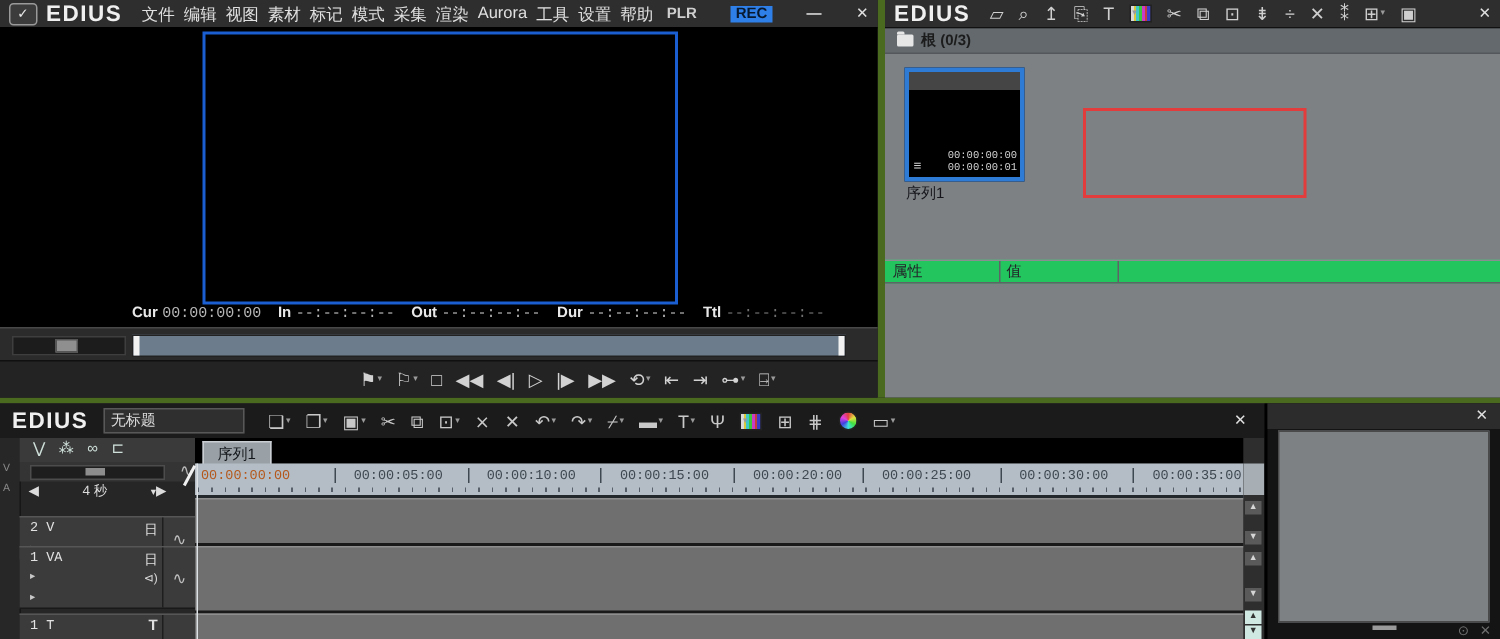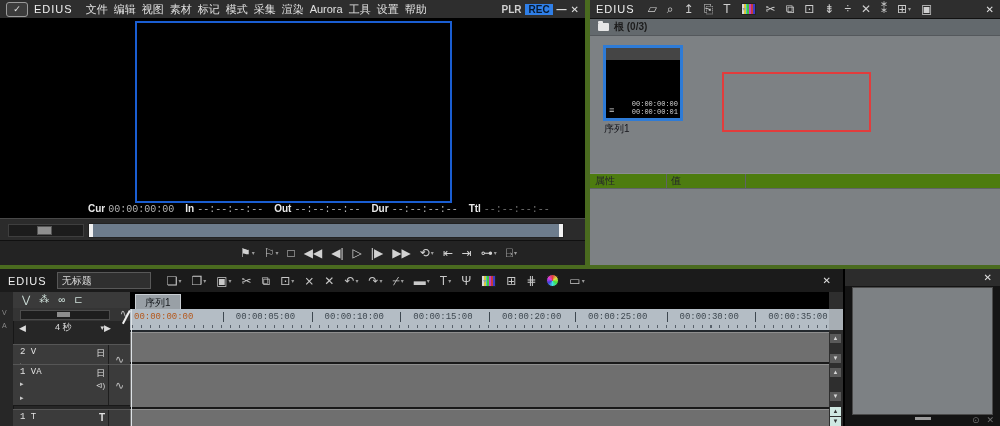--- a/index.html
+++ b/index.html
@@ -10,23 +10,23 @@
 
   
   .green-h{left:0;top:265px;width:1000px;height:4px;background:#4a6b1f}
   .green-v{left:585px;top:0;width:5px;height:265px;background:#4a6b1f}
 
   
   #player{left:0;top:0;width:585px;height:265px;background:#1e1e1e}
   .menubar{height:18px;background:#2e2e2e;display:flex;align-items:center;padding:0 6px;gap:6px;border-bottom:1px solid #111}
   .logo{width:20px;height:13px;border:1px solid #9a9a9a;border-radius:3px;background:#3c3c3c;color:#e8e8e8;
         font-size:9px;display:flex;align-items:center;justify-content:center}
-  .brand{font-size:11px;font-weight:normal;color:#f0f0f0;letter-spacing:1px;margin-right:4px}
+  .brand{font-size:15px;font-weight:bold;color:#f0f0f0;letter-spacing:1px;margin-right:4px}
   .menu-item{font-size:11px;color:#e0e0e0;margin:0 3px;cursor:default;white-space:nowrap}
-  .mbar-right{margin-left:auto;display:flex;align-items:center;gap:4px}
+  .mbar-right{margin-left:auto;display:flex;align-items:center;gap:23px}
   .plr{font-size:10px;font-weight:bold;color:#cfcfcf}
   .rec{font-size:10px;font-weight:bold;color:#081a30;background:#2f7fe8;padding:0 3px}
   .winbtn{font-size:10px;color:#e0e0e0;font-weight:bold}
 
   .preview{left:0;top:18px;width:585px;height:200px;background:#000}
   .blue-rect{left:135px;top:3px;width:313px;height:178px;border:2px solid #1a5ed2}
   .tc-row{position:absolute;left:88px;bottom:2px;display:flex;gap:11px;white-space:nowrap}
   .tc-label{font-size:10px;font-weight:bold;color:#e8e8e8}
   .tc-val{font-size:10px;font-family:"Liberation Mono","DejaVu Sans Mono",monospace;color:#b4b4b4;margin-left:3px}
   .tc-val.dim{color:#707070}
@@ -56,21 +56,21 @@
   .folder-ico::before{content:"";position:absolute;left:0;top:-2px;width:5px;height:2px;background:#e6e6e6;border-radius:1px 1px 0 0}
   .folderbar .lbl{font-size:10px;font-weight:bold;color:#1c1c1c}
   .bin-body{left:0;top:36px;width:410px;height:212px}
   .clip-card{left:13px;top:9px;width:74px;height:70px;border:3px solid #2e7bd6;background:#000}
   .clip-top{height:12px;background:#454545}
   .clip-tl-ico{position:absolute;left:3px;bottom:3px;font-size:9px;color:#d0d0d0}
   .clip-tc{position:absolute;right:2px;bottom:2px;text-align:right;line-height:1.15;
            font-size:7px;font-family:"Liberation Mono","DejaVu Sans Mono",monospace;color:#d0d0d0}
   .clip-label{left:14px;top:86px;font-size:10px;color:#16161c}
   .red-rect{left:132px;top:36px;width:145px;height:56px;border:2px solid #e23c3c}
-  .props{left:0;top:137px;width:410px;height:14px;background:#4d7c0f;border-top:1px solid #8a8e91;border-bottom:1px solid #5f6366;display:flex;font-size:10px;color:#24242a}
+  .props{left:0;top:137px;width:410px;height:14px;background:#22c55e;border-top:1px solid #8a8e91;border-bottom:1px solid #5f6366;display:flex;font-size:10px;color:#24242a}
   .props .c1{width:71px;padding-left:5px;border-right:1px solid #5f6366}
   .props .c2{width:74px;padding-left:4px;border-right:1px solid #5f6366}
   .bin-tabs{left:0;top:212px;width:410px;height:15px;background:#000;display:flex;align-items:flex-end;gap:2px;padding-left:4px;box-sizing:border-box}
   .bin-tab{font-size:10px;padding:1px 7px 1px;background:#46494d;color:#c2c2c2;cursor:default}
   .bin-tab.first{background:#70747a;color:#101014}
 
   
   #timeline{left:0;top:269px;width:843px;height:157px;background:#262626}
   .tl-toolbar{height:23px;background:#1b1b1b;display:flex;align-items:center;padding-left:8px}
   .tl-title-box{margin-left:6px;width:88px;height:15px;background:#2f2f2f;border:1px solid #585858;color:#dcdcdc;

